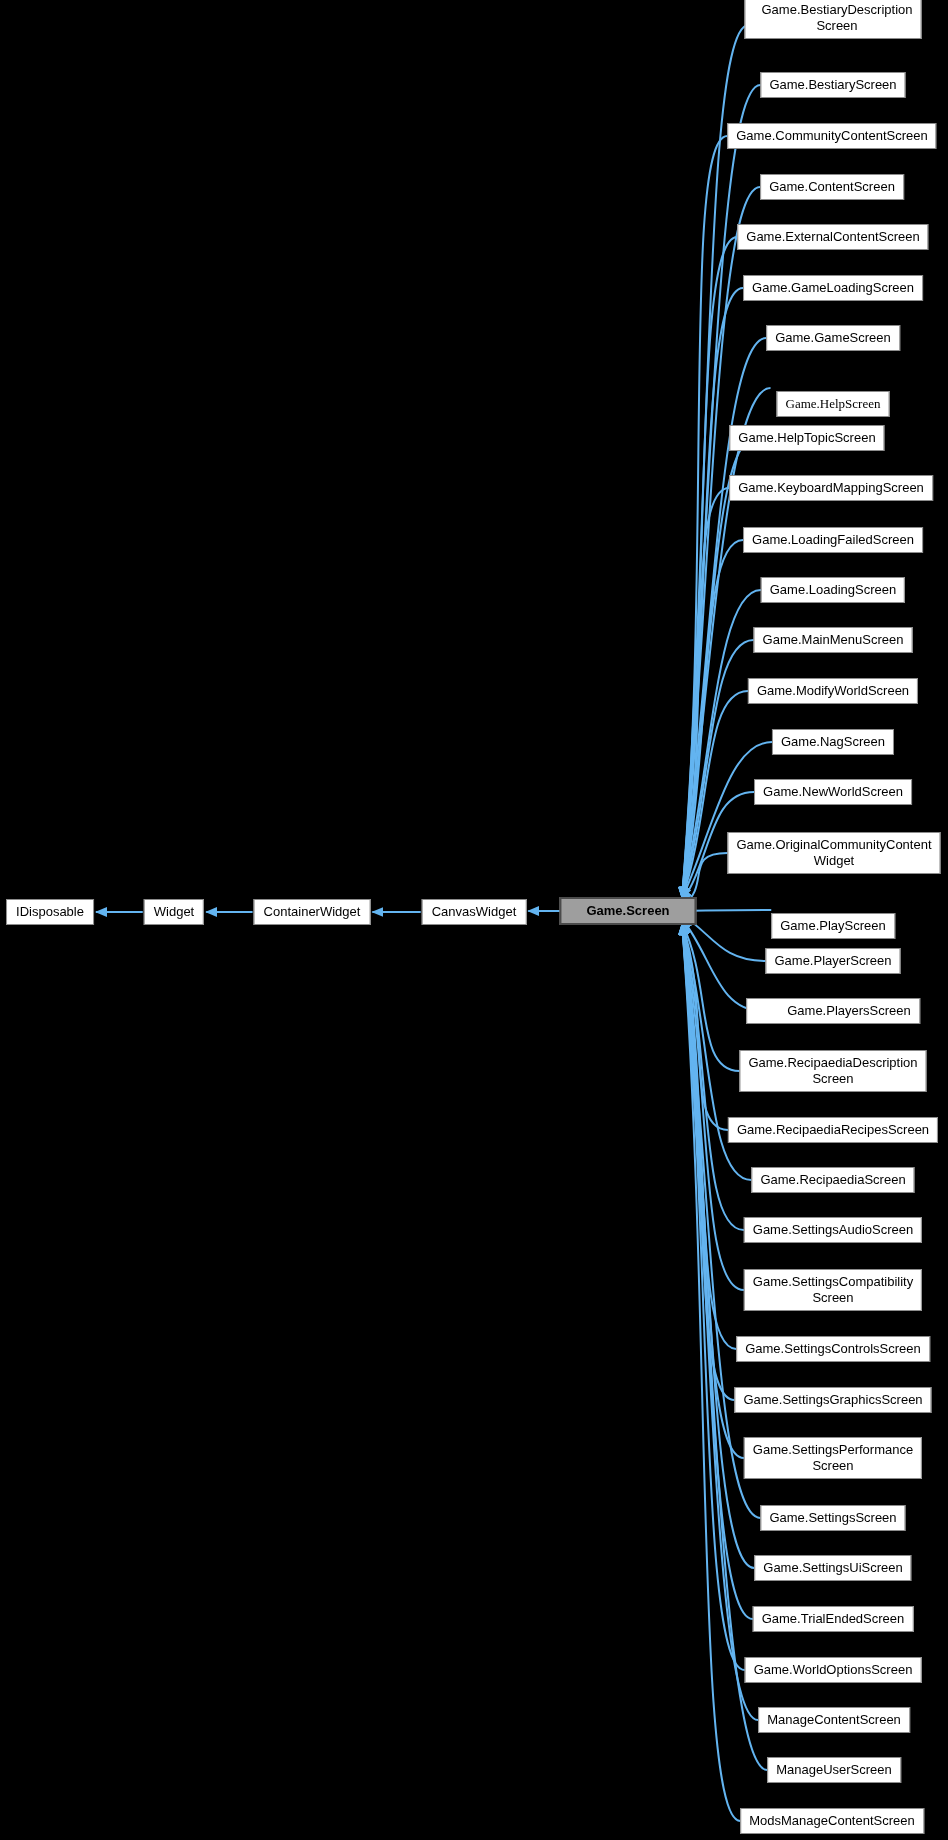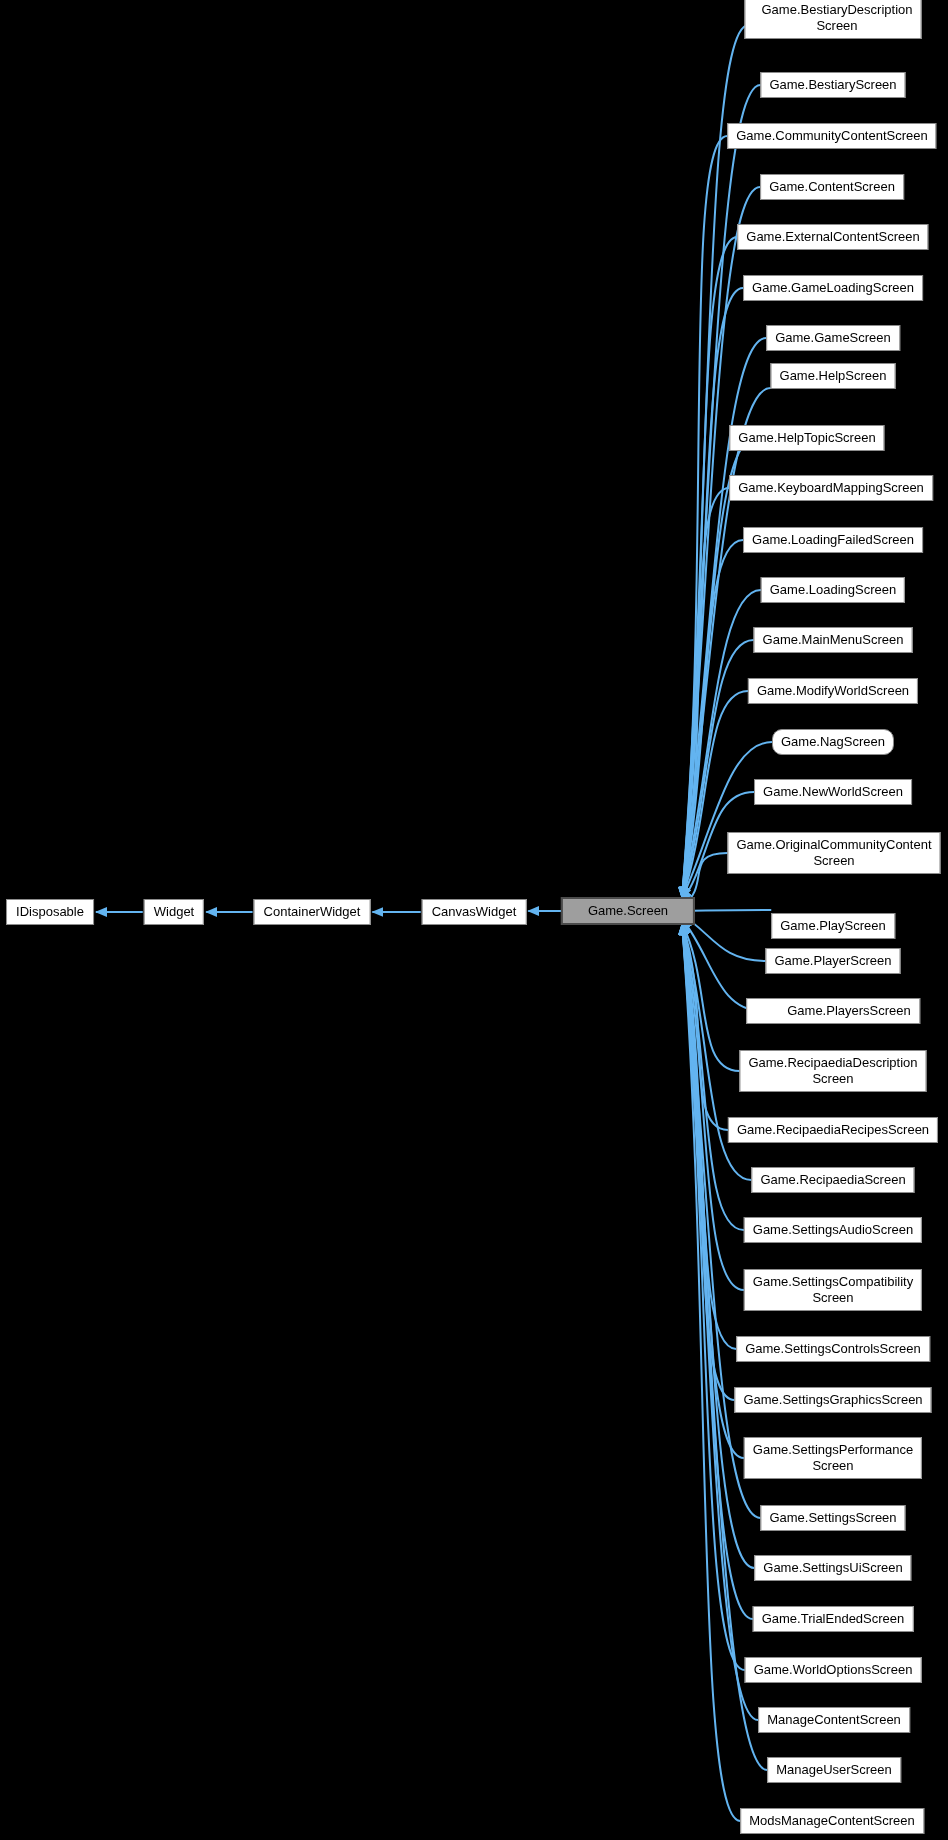--- a/index.html
+++ b/index.html
@@ -48,20 +48,21 @@
     cursor: pointer;
   }
   .node.chain {
     padding: 4px 9px;
   }
   .node.focus {
     background: var(--highlight_fill, #9e9e9e);
     border: 2px solid var(--highlight_border, #4b4b4b);
     padding: 4px 25px;
     z-index: 3;
+    font-weight: bold;
   }
 </style>
 </head>
 <body>
 
 <div id="diagram">
 
   <svg id="edges" xmlns="http://www.w3.org/2000/svg">
     <defs>
       <marker id="arrowhead" viewBox="0 0 12 10" refX="11" refY="5" markerWidth="12" markerHeight="10" orient="auto" markerUnits="userSpaceOnUse">
@@ -117,31 +118,31 @@
   <div class="node focus" id="n-game-screen" style="left: 628px; top: 911px;">Game.Screen</div>
 
   <div class="node derived" style="left: 833px; top: 18px; padding-left: 16px;">Game.BestiaryDescription
 Screen</div>
   <div class="node derived" style="left: 833px; top: 85px;">Game.BestiaryScreen</div>
   <div class="node derived" style="left: 832px; top: 136px;">Game.CommunityContentScreen</div>
   <div class="node derived" style="left: 832px; top: 187px;">Game.ContentScreen</div>
   <div class="node derived" style="left: 833px; top: 237px;">Game.ExternalContentScreen</div>
   <div class="node derived" style="left: 833px; top: 288px;">Game.GameLoadingScreen</div>
   <div class="node derived" style="left: 833px; top: 338px;">Game.GameScreen</div>
-  <div class="node derived" style="left: 833px; top: 376px;">Game.HelpScreen</div>
+  <div class="node derived" style="left: 833px; top: 404px; font-family: Liberation Serif, serif;">Game.HelpScreen</div>
   <div class="node derived" style="left: 807px; top: 438px;">Game.HelpTopicScreen</div>
   <div class="node derived" style="left: 831px; top: 488px;">Game.KeyboardMappingScreen</div>
   <div class="node derived" style="left: 833px; top: 540px;">Game.LoadingFailedScreen</div>
   <div class="node derived" style="left: 833px; top: 590px;">Game.LoadingScreen</div>
   <div class="node derived" style="left: 833px; top: 640px;">Game.MainMenuScreen</div>
   <div class="node derived" style="left: 833px; top: 691px;">Game.ModifyWorldScreen</div>
-  <div class="node derived" style="left: 833px; top: 742px; border-radius: 10px;">Game.NagScreen</div>
+  <div class="node derived" style="left: 833px; top: 742px;">Game.NagScreen</div>
   <div class="node derived" style="left: 833px; top: 792px;">Game.NewWorldScreen</div>
   <div class="node derived" style="left: 834px; top: 853px;">Game.OriginalCommunityContent
-Screen</div>
+Widget</div>
   <div class="node derived" style="left: 833px; top: 910px; margin-top: 16px;">Game.PlayScreen</div>
   <div class="node derived" style="left: 833px; top: 961px;">Game.PlayerScreen</div>
   <div class="node derived" style="left: 833px; top: 1011px; padding-left: 40px;">Game.PlayersScreen</div>
   <div class="node derived" style="left: 833px; top: 1071px;">Game.RecipaediaDescription
 Screen</div>
   <div class="node derived" style="left: 833px; top: 1130px;">Game.RecipaediaRecipesScreen</div>
   <div class="node derived" style="left: 833px; top: 1180px;">Game.RecipaediaScreen</div>
   <div class="node derived" style="left: 833px; top: 1230px;">Game.SettingsAudioScreen</div>
   <div class="node derived" style="left: 833px; top: 1290px;">Game.SettingsCompatibility
 Screen</div>

